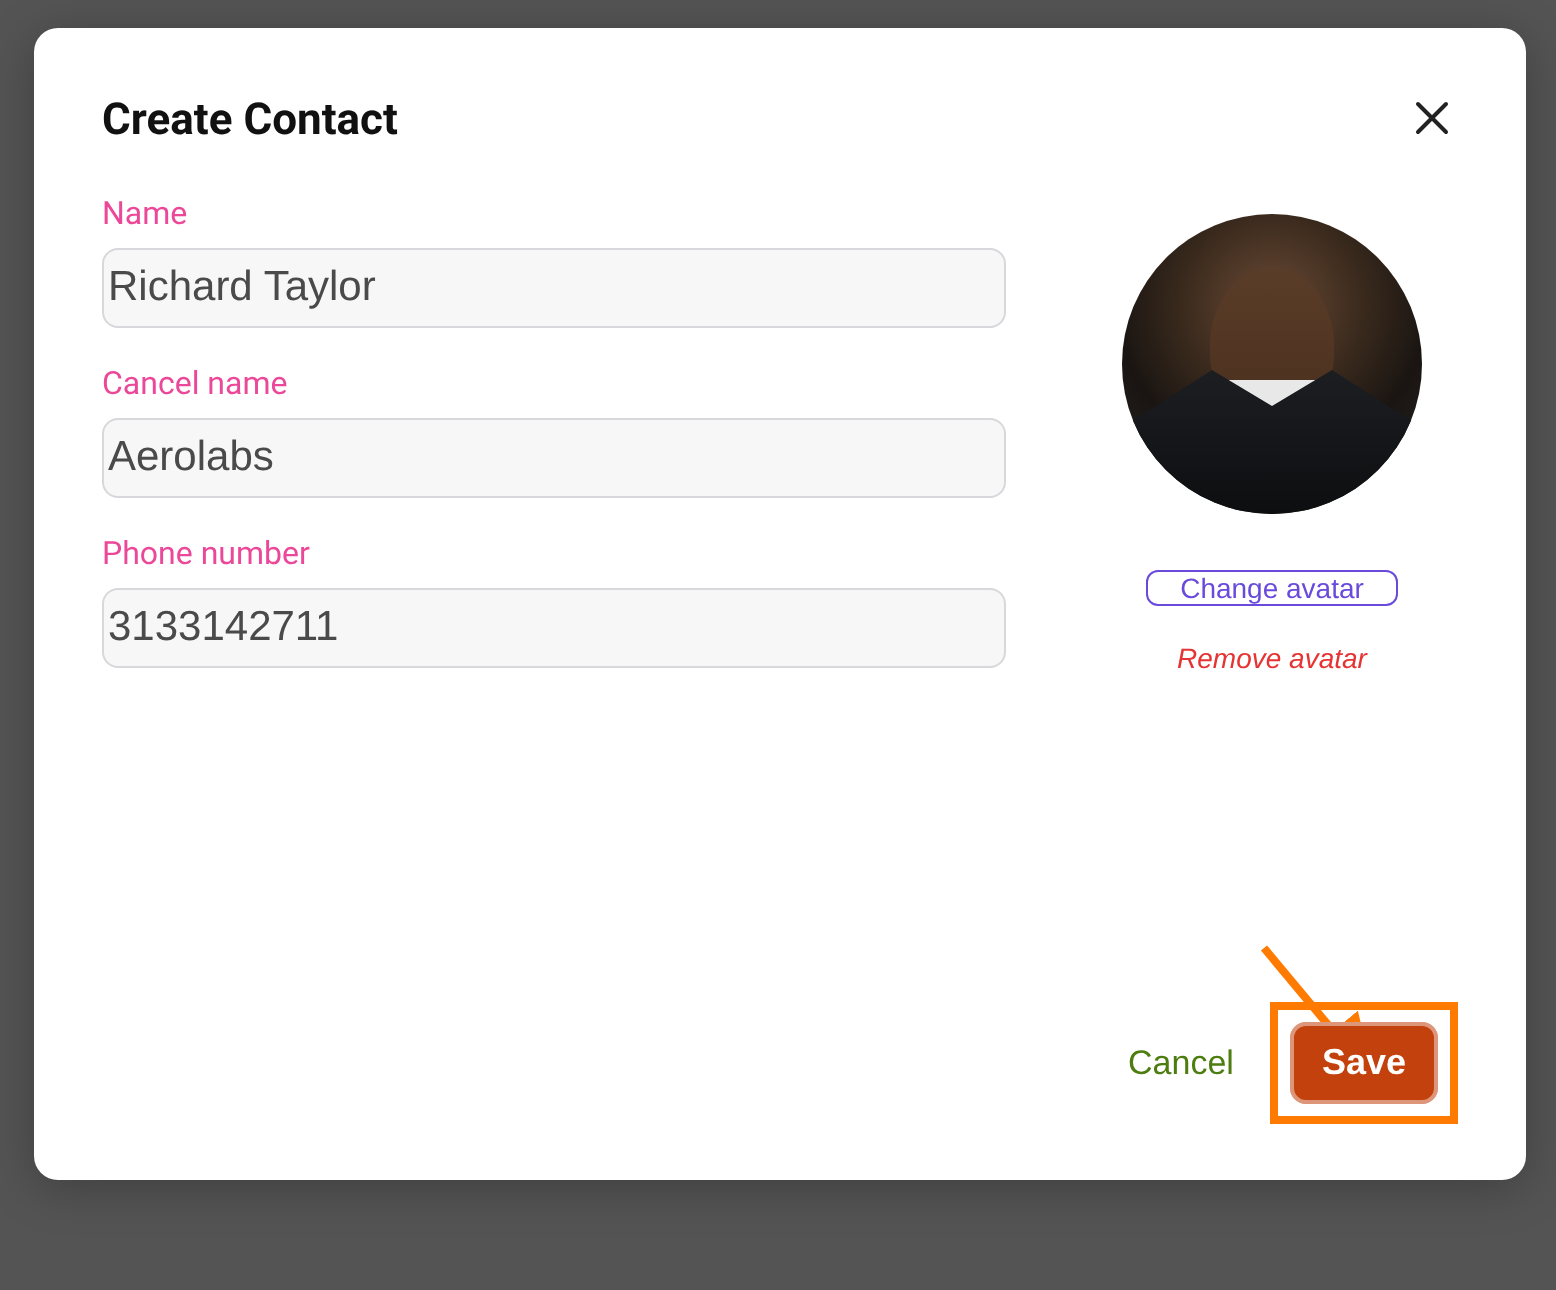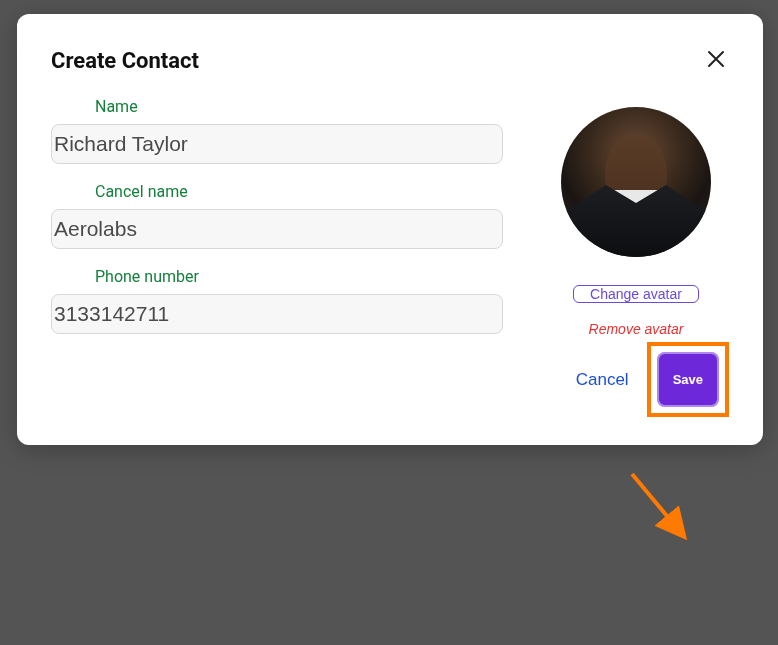--- a/index.html
+++ b/index.html
@@ -14,21 +14,21 @@
     .backdrop {
       position: absolute;
       inset: 0;
       background: rgba(80,80,80,0.85);
     }
     .modal {
       position: absolute;
       left: 17px;
       top: 14px;
       width: 746px;
-      height: 431px;
+      height: 576px;
       background: #fff;
       border-radius: 12px;
       box-shadow: 0 4px 24px rgba(0,0,0,0.25);
       padding: 32px 34px 28px 34px;
     }
     .modal-header {
       display: flex;
       justify-content: space-between;
       align-items: center;
       margin-bottom: 22px;
@@ -53,25 +53,24 @@
       gap: 40px;
     }
     .form-col {
       flex: 0 0 452px;
     }
     .field-group {
       margin-bottom: 18px;
     }
     .field-label {
       font-size: 16px;
-      color: #15803d;
+      color: #ec4899;
       margin-bottom: 8px;
       display: block;
       font-weight: 400;
-      margin-left: 44px;
     }
     .text-input {
       width: 100%;
       height: 40px;
       padding: 0 2px;
       font-size: 21px;
       color: #4a4a4a;
       background: #f7f7f8;
       border: 1px solid #d8d8dc;
       border-radius: 8px;
@@ -167,38 +166,38 @@
       position: absolute;
       right: 34px;
       bottom: 28px;
       display: flex;
       align-items: center;
       gap: 14px;
     }
     .cancel-btn {
       background: none;
       border: none;
-      color: #1d4ed8;
+      color: #4d7c0f;
       font-size: 17px;
       cursor: pointer;
       padding: 6px 4px;
     }
     .save-highlight {
       border: 4px solid #ff7a00;
       padding: 6px;
       display: inline-flex;
     }
     .save-btn {
-      background: #6d28d9;
+      background: #c2410c;
       color: #fff;
       border: none;
       border-radius: 8px;
-      font-size: 13px;
+      font-size: 18px;
       font-weight: 600;
-      padding: 20px 16px;
+      padding: 10px 16px;
       cursor: pointer;
       box-shadow: inset 0 0 0 2px rgba(255,255,255,0.45);
     }
     .arrow-annotation {
       position: absolute;
       left: 600px;
       top: 450px;
       pointer-events: none;
     }
   </style>

